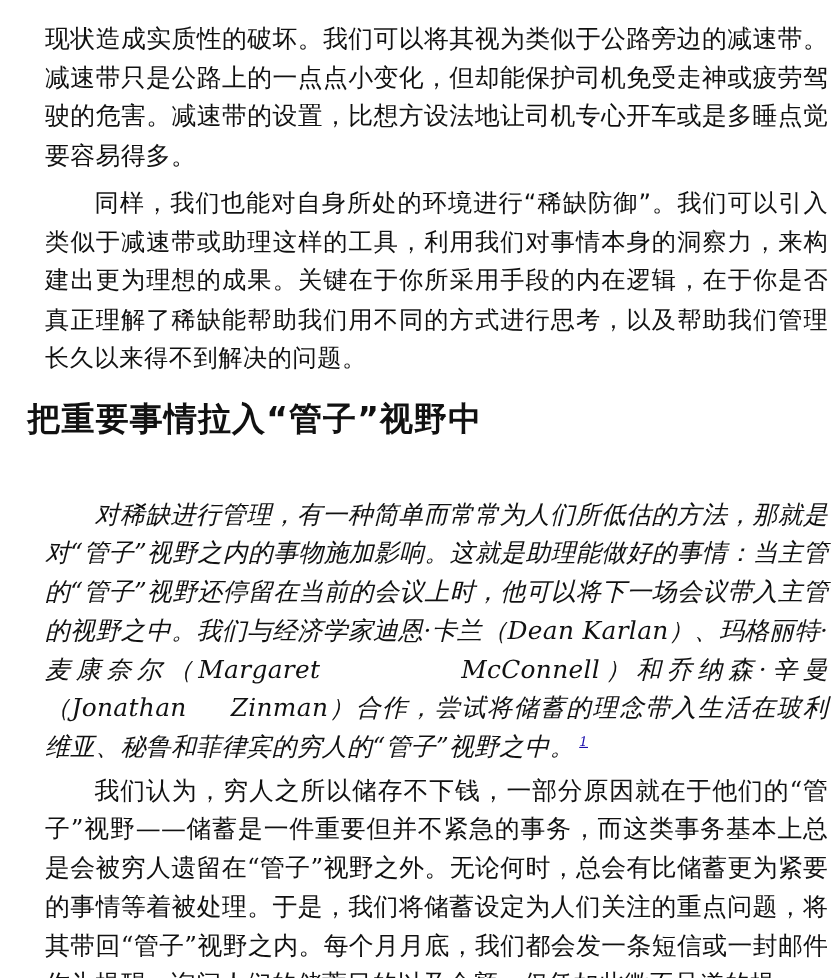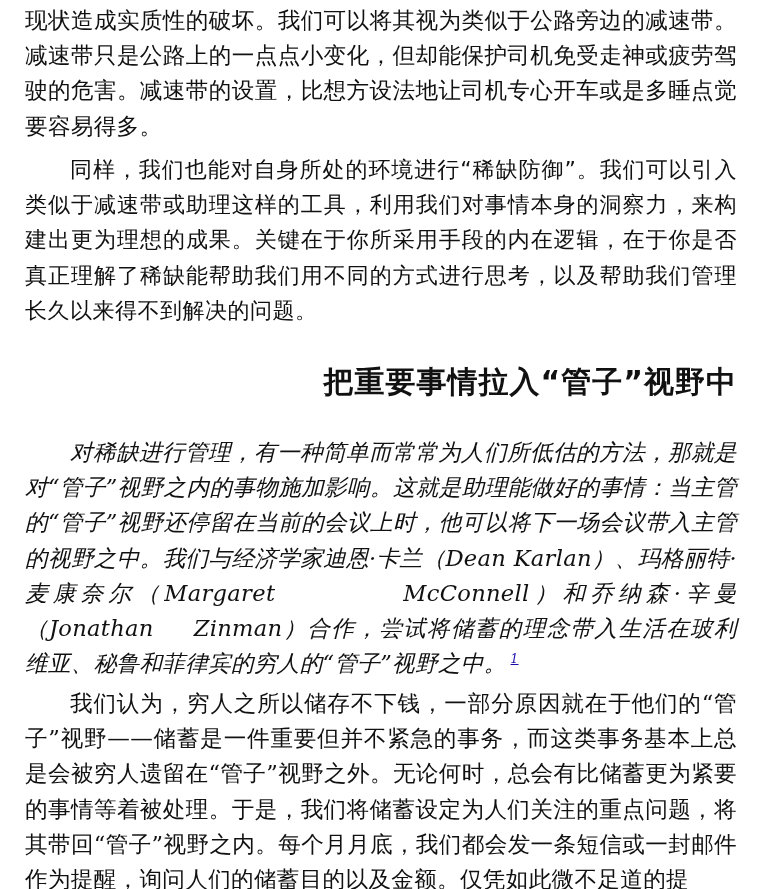--- a/index.html
+++ b/index.html
@@ -15,39 +15,39 @@
     color: #111111;
     font-family: "DejaVu Serif", "Liberation Serif", serif;
   }
   .page {
     position: absolute;
     left: 25px;
     top: 0;
     width: 712px;
   }
   .para {
-    margin: 0;
+    margin: 16px;
     font-size: 22.6px;
     line-height: 35.2px;
     text-align: justify;
     text-justify: inter-ideograph;
     letter-spacing: 0.3px;
   }
   .para.indent {
     text-indent: 45px;
   }
   .p1 { position: absolute; top: 3px; left: 0; width: 712px; }
   .p2 { position: absolute; top: 152px; left: 0; width: 712px; font-family: "DejaVu Sans", "Liberation Sans", sans-serif; font-size: 22px; letter-spacing: 0.5px; }
   .heading {
     position: absolute;
     top: 358px;
     left: 0;
     width: 712px;
     margin: 0;
-    text-align: right;
+    text-align: left;
     font-family: "DejaVu Sans", "Liberation Sans", sans-serif;
     font-weight: bold;
     font-size: 30px;
     line-height: 48px;
     letter-spacing: 1px;
   }
   .p3 { position: absolute; top: 435px; left: 0; width: 712px; font-style: italic; }
   .p4 { position: absolute; top: 686px; left: 0; width: 712px; }
   .footnote-ref {
     color: #1a0dab;

